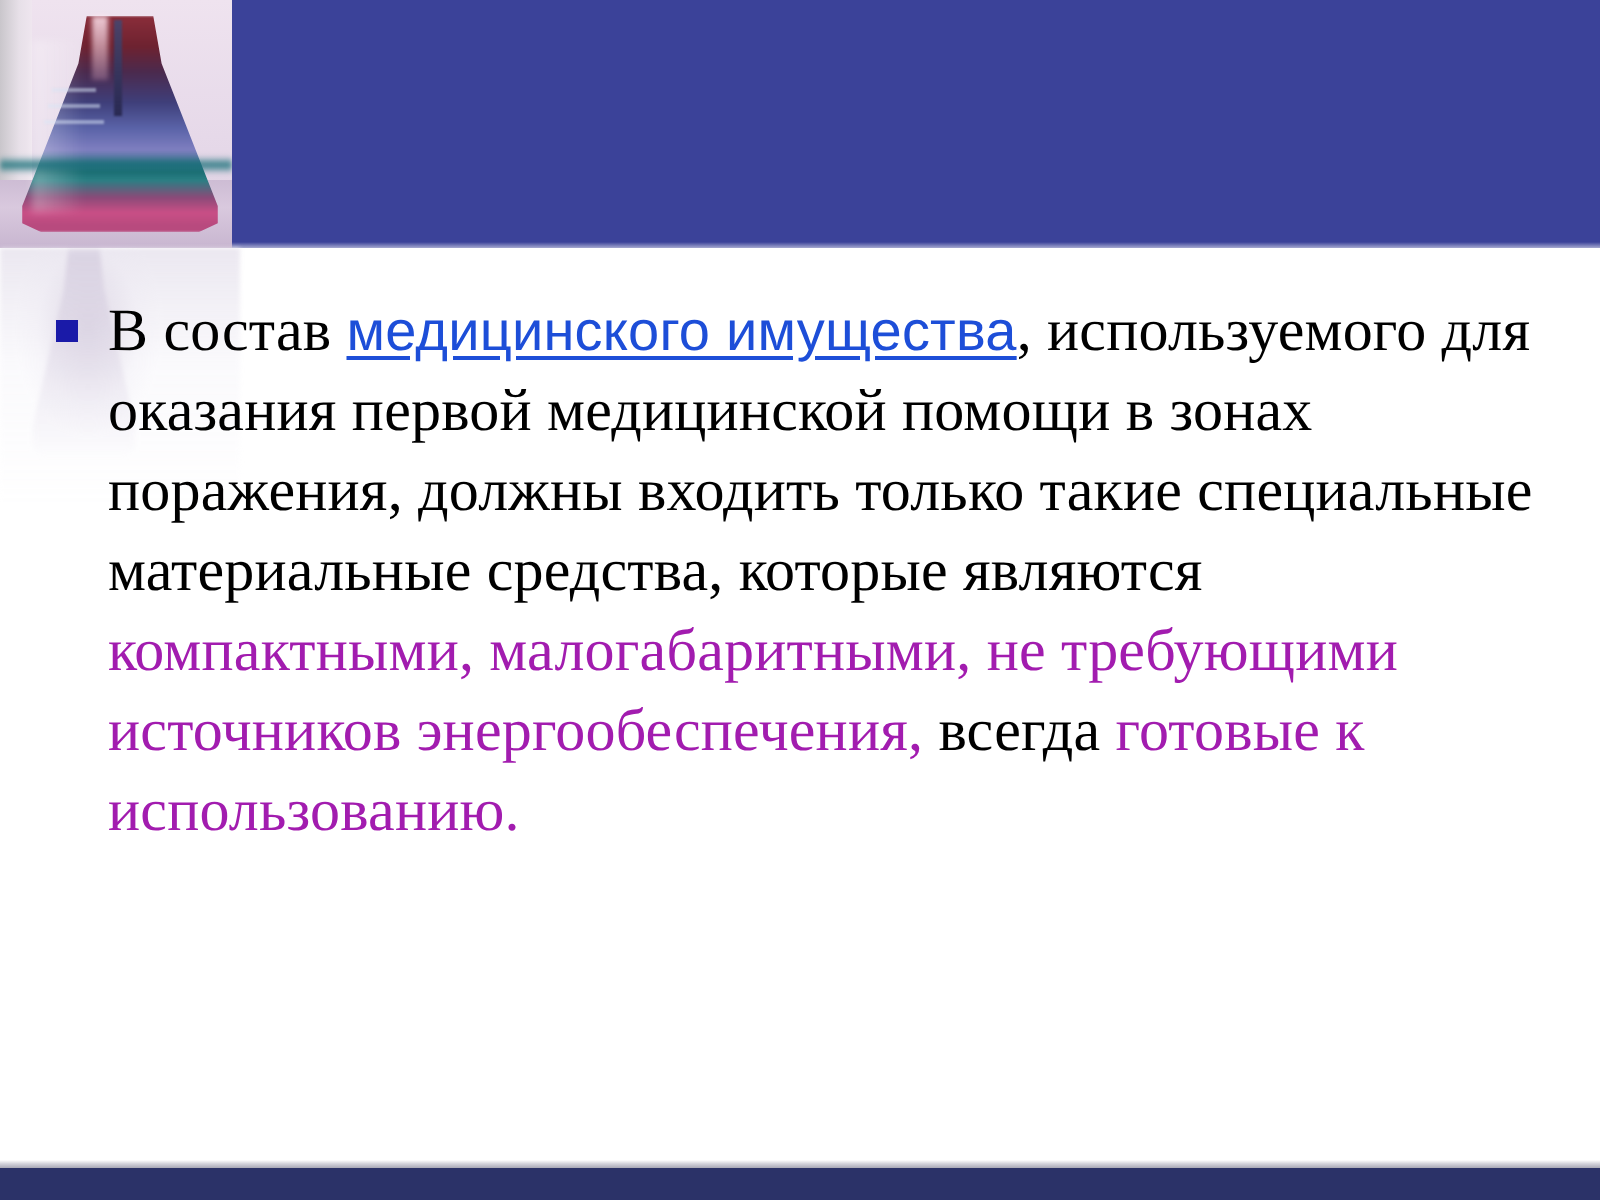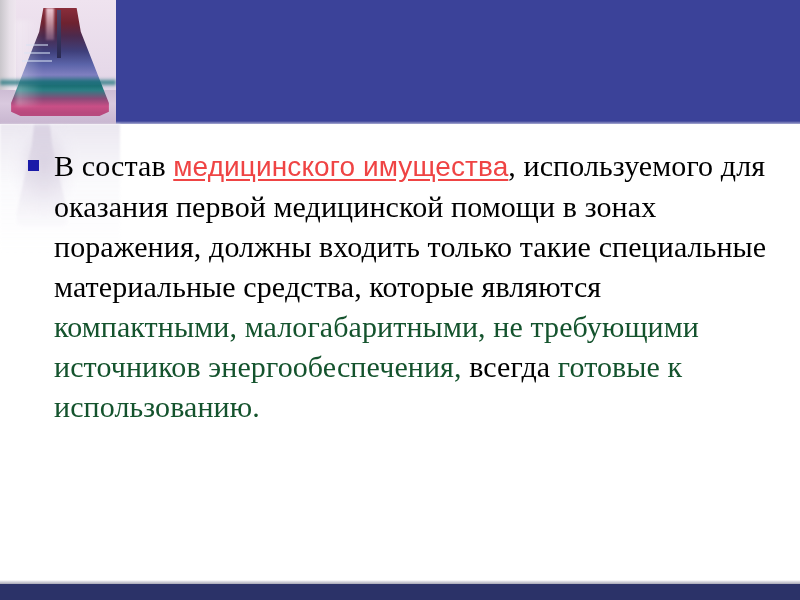--- a/index.html
+++ b/index.html
@@ -171,26 +171,26 @@
     flex: 1 1 auto;
     font-family: "Liberation Serif", serif;
     font-size: 30px;
     line-height: 40px;
     color: #000000;
     letter-spacing: 0.1px;
   }
   .link {
     font-family: "Liberation Sans", sans-serif;
     font-size: 28px;
-    color: #ef4444;
+    color: #1d4ed8;
     text-decoration: underline;
     text-underline-offset: 3px;
   }
   .emph {
-    color: #14532d;
+    color: #a21caf;
   }
 
   
   .footer-sep {
     position: absolute;
     left: 0;
     bottom: 16px;
     width: 800px;
     height: 4px;
     background: linear-gradient(to bottom, #ffffff 0%, #d4d4dc 45%, #a8a8b6 100%);

